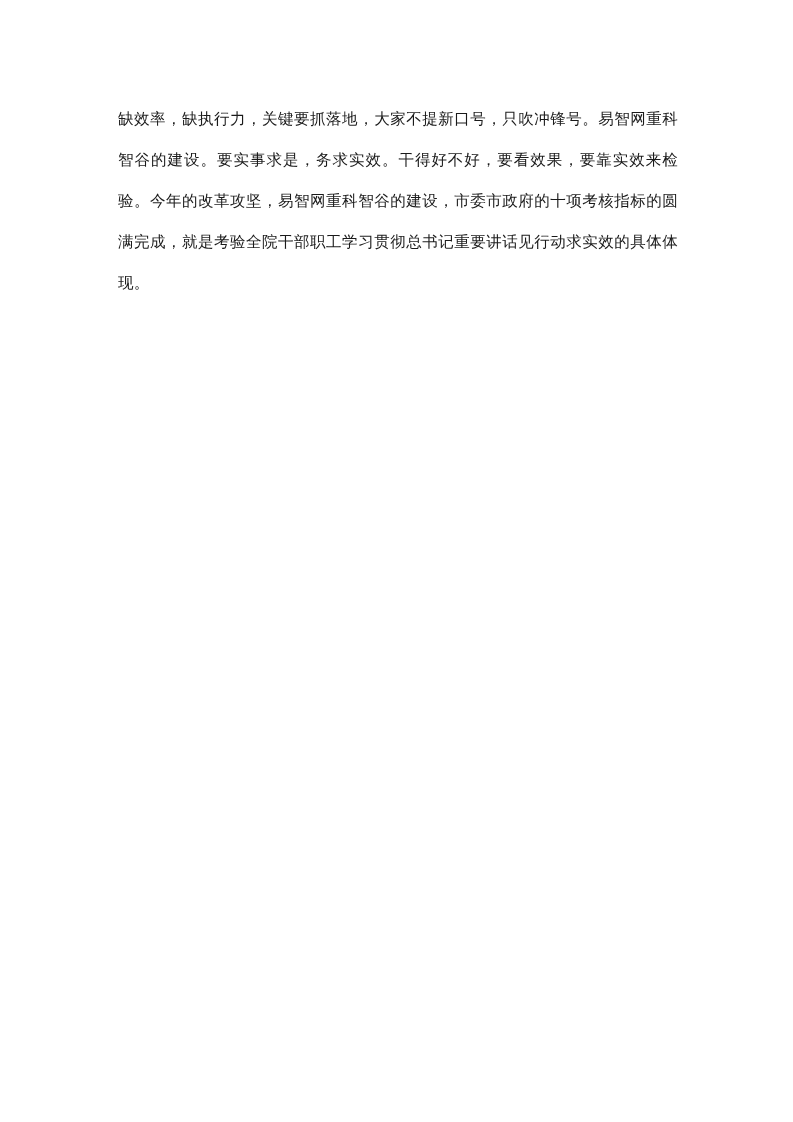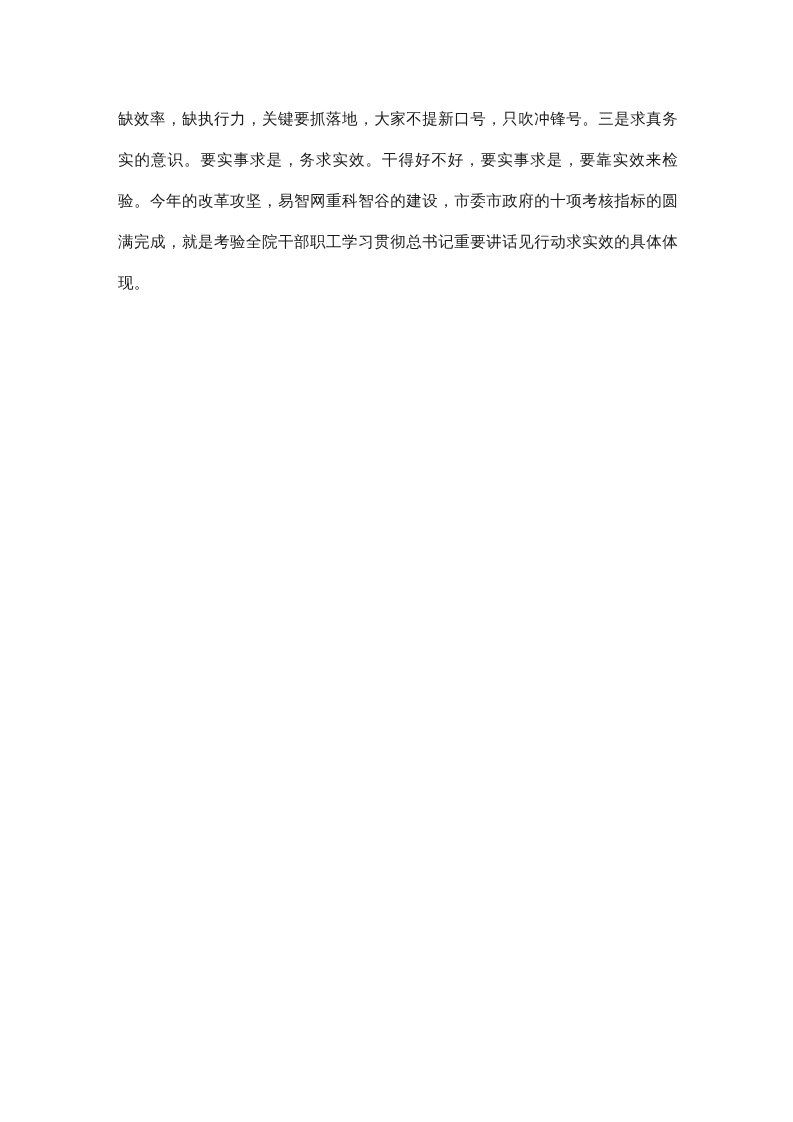--- a/index.html
+++ b/index.html
@@ -34,15 +34,15 @@
     text-justify: inter-ideograph;
     letter-spacing: 0.2px;
     font-family: "Liberation Sans", "DejaVu Sans", sans-serif;
   }
 </style>
 </head>
 <body>
 
 <div class="page">
   <div class="doc-body">
-    <p class="para">缺效率，缺执行力，关键要抓落地，大家不提新口号，只吹冲锋号。三是求真务实的意识。要实事求是，务求实效。干得好不好，要实事求是，要靠实效来检验。今年的改革攻坚，易智网重科智谷的建设，市委市政府的十项考核指标的圆满完成，就是考验全院干部职工学习贯彻总书记重要讲话见行动求实效的具体体现。</p>
+    <p class="para">缺效率，缺执行力，关键要抓落地，大家不提新口号，只吹冲锋号。易智网重科智谷的建设。要实事求是，务求实效。干得好不好，要看效果，要靠实效来检验。今年的改革攻坚，易智网重科智谷的建设，市委市政府的十项考核指标的圆满完成，就是考验全院干部职工学习贯彻总书记重要讲话见行动求实效的具体体现。</p>
   </div>
 </div>
 
 </body></html>

